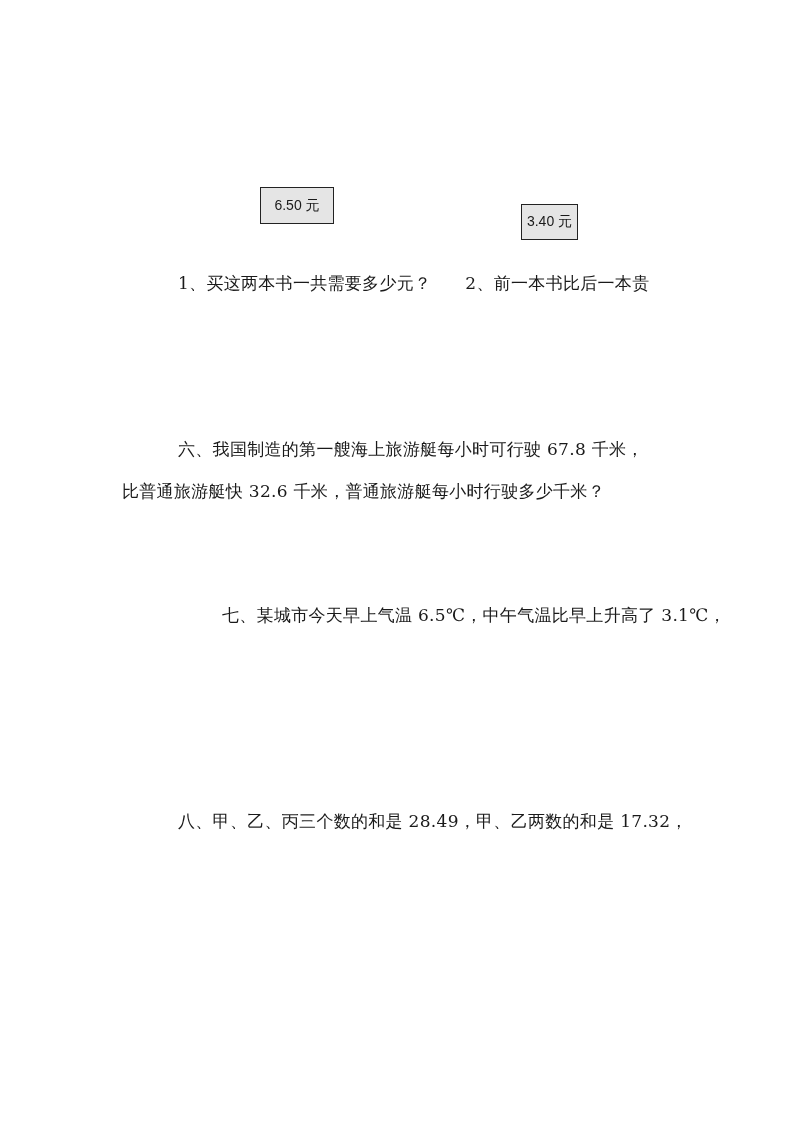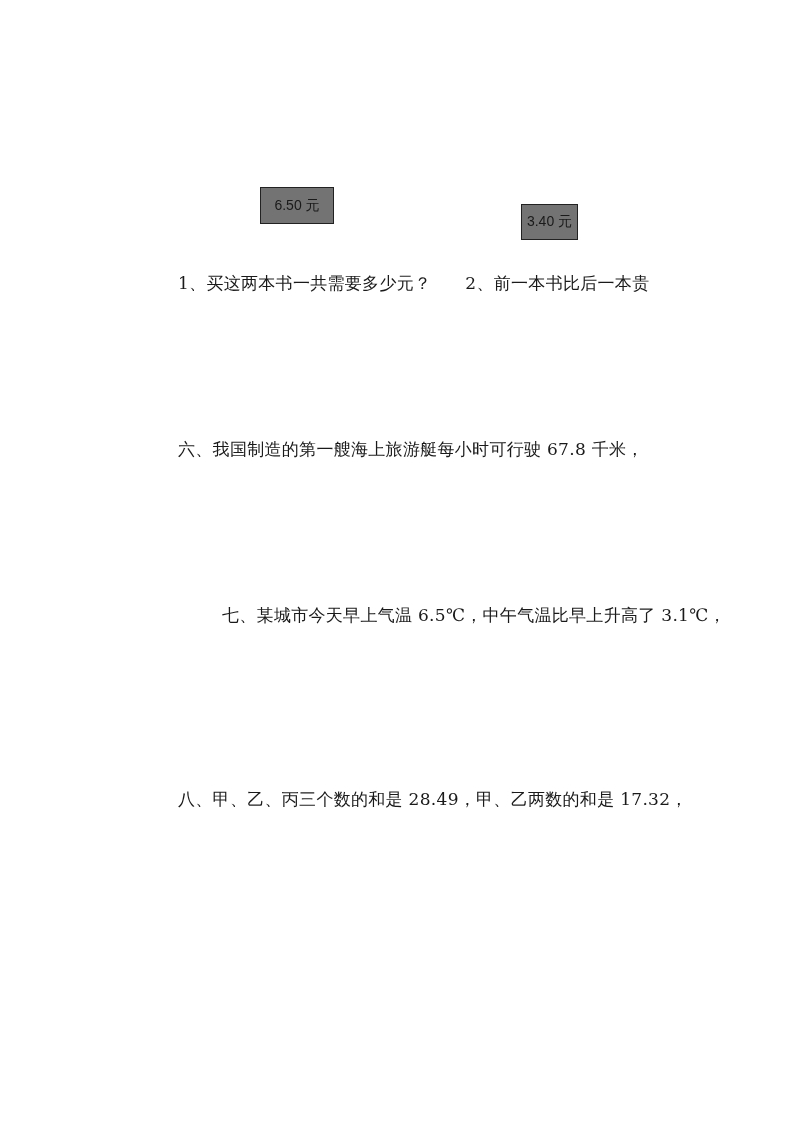--- a/index.html
+++ b/index.html
@@ -17,60 +17,61 @@
     }
     .price-box {
       position: absolute;
       border: 1px solid #222;
       box-sizing: border-box;
       font-family: "Liberation Sans", "DejaVu Sans", sans-serif;
       font-size: 14px;
       display: flex;
       align-items: center;
       justify-content: center;
-      background: #737373;
+      background: #e5e5e5;
     }
     #box1 { left: 260px; top: 187px; width: 74px; height: 37px; }
     #box2 { left: 521px; top: 204px; width: 57px; height: 36px; }
 
     .para {
       position: absolute;
       left: 122px;
       width: 560px;
       font-size: 17px;
       line-height: 42px;
       letter-spacing: 0.3px;
     }
     .para .line {
       display: block;
       white-space: nowrap;
     }
     .para .indent { padding-left: 56px; }
     #q-sub { top: 262px; }
     #q6 { top: 428px; }
     #q7 { top: 594px; margin-left: 44px; }
-    #q8 { top: 778px; }
+    #q8 { top: 800px; }
     .gap { display: inline-block; width: 34px; }
   </style>
 </head>
 <body>
 
 <div id="box1" class="price-box">
   <span>6.50 元</span>
 </div>
 <div id="box2" class="price-box">
   <span>3.40 元</span>
 </div>
 
 <div id="q-sub" class="para">
   <span class="line indent"><span>1、买这两本书一共需要多少元？</span><span class="gap"></span><span>2、前一本书比后一本贵</span></span>
 </div>
 
 <div id="q6" class="para">
   <span class="line indent">六、我国制造的第一艘海上旅游艇每小时可行驶 67.8 千米，</span>
+  <span class="line">比普通旅游艇快 32.6 千米，普通旅游艇每小时行驶多少千米？</span>
 </div>
 
 <div id="q7" class="para">
   <span class="line indent">七、某城市今天早上气温 6.5℃，中午气温比早上升高了 3.1℃，</span>
 </div>
 
 <div id="q8" class="para">
   <span class="line indent">八、甲、乙、丙三个数的和是 28.49，甲、乙两数的和是 17.32，</span>
 </div>
 

